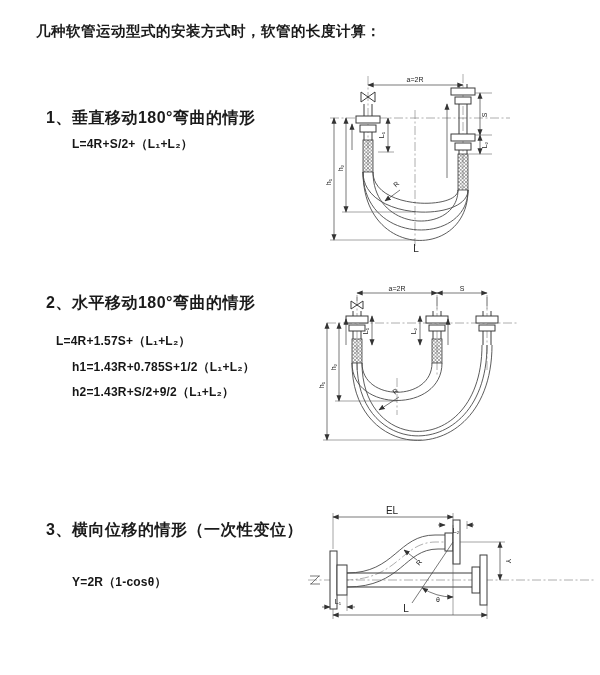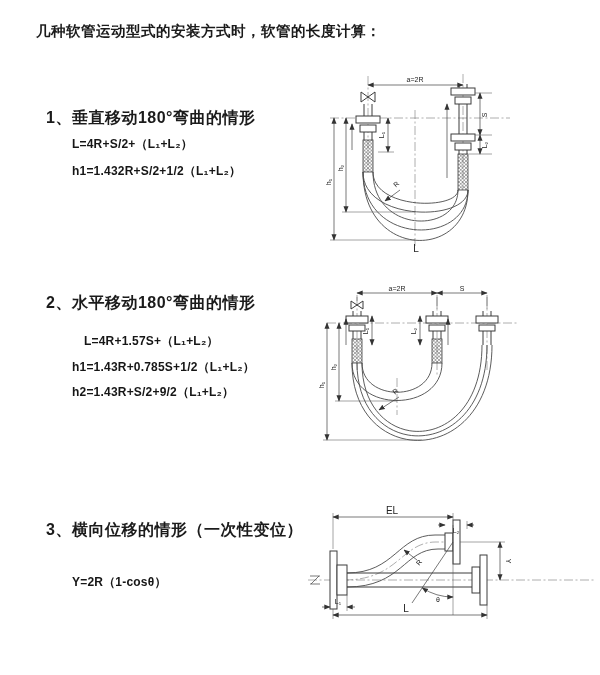--- a/index.html
+++ b/index.html
@@ -22,21 +22,20 @@
 </style>
 </head>
 <body>
 
 <div class="page">
 
   <div class="doc-title">几种软管运动型式的安装方式时，软管的长度计算：</div>
 
   <div class="sec-heading" style="left:46px;top:108px">1、垂直移动180°弯曲的情形</div>
   <div class="formula" style="left:72px;top:136px">L=4R+S/2+（L₁+L₂）</div>
-  <div class="formula" style="left:72px;top:163px">h1=1.432R+S/2+1/2（L₁+L₂）</div>
 
   <svg class="diagram" style="left:312px;top:70px" width="235" height="185" viewBox="0 0 235 185">
     <defs>
       <marker id="ar1" viewBox="0 0 10 10" refX="9" refY="5" markerWidth="9" markerHeight="9" orient="auto-start-reverse">
         <path d="M0,1 L10,5 L0,9 z" fill="#333"></path>
       </marker>
       <pattern id="braid1" width="3.5" height="3.5" patternUnits="userSpaceOnUse">
         <path d="M0,3.5 L3.5,0 M0,0 L3.5,3.5" stroke="#555" stroke-width=".5" fill="none"></path>
       </pattern>
     </defs>
@@ -96,21 +95,21 @@
       <text class="dlab" transform="translate(175,45) rotate(-90)" text-anchor="middle">S</text>
       <text class="dlab" transform="translate(175,75) rotate(-90)" text-anchor="middle">L₂</text>
       <text class="dlab" transform="translate(19,112) rotate(-90)" text-anchor="middle">h₁</text>
       <text class="dlab" transform="translate(31,98) rotate(-90)" text-anchor="middle">h₂</text>
       <text class="dlab" transform="translate(86,116) rotate(-42)" text-anchor="middle" font-size="8">R</text>
       <text class="dlab-lg" x="104" y="182" text-anchor="middle" font-weight="bold">L</text>
     </g>
   </svg>
 
   <div class="sec-heading" style="left:46px;top:293px">2、水平移动180°弯曲的情形</div>
-  <div class="formula" style="left:84px;top:333px">L=4R+1.57S+（L₁+L₂）</div>
+  <div class="formula" style="left:56px;top:333px">L=4R+1.57S+（L₁+L₂）</div>
   <div class="formula" style="left:72px;top:359px">h1=1.43R+0.785S+1/2（L₁+L₂）</div>
   <div class="formula" style="left:72px;top:384px">h2=1.43R+S/2+9/2（L₁+L₂）</div>
 
   <svg class="diagram" style="left:313px;top:283px" width="247" height="170" viewBox="0 0 247 170">
     <defs>
       <marker id="ar2" viewBox="0 0 10 10" refX="9" refY="5" markerWidth="9" markerHeight="9" orient="auto-start-reverse">
         <path d="M0,1 L10,5 L0,9 z" fill="#333"></path>
       </marker>
       <pattern id="braid2" width="3.5" height="3.5" patternUnits="userSpaceOnUse">
         <path d="M0,3.5 L3.5,0 M0,0 L3.5,3.5" stroke="#555" stroke-width=".5" fill="none"></path>

